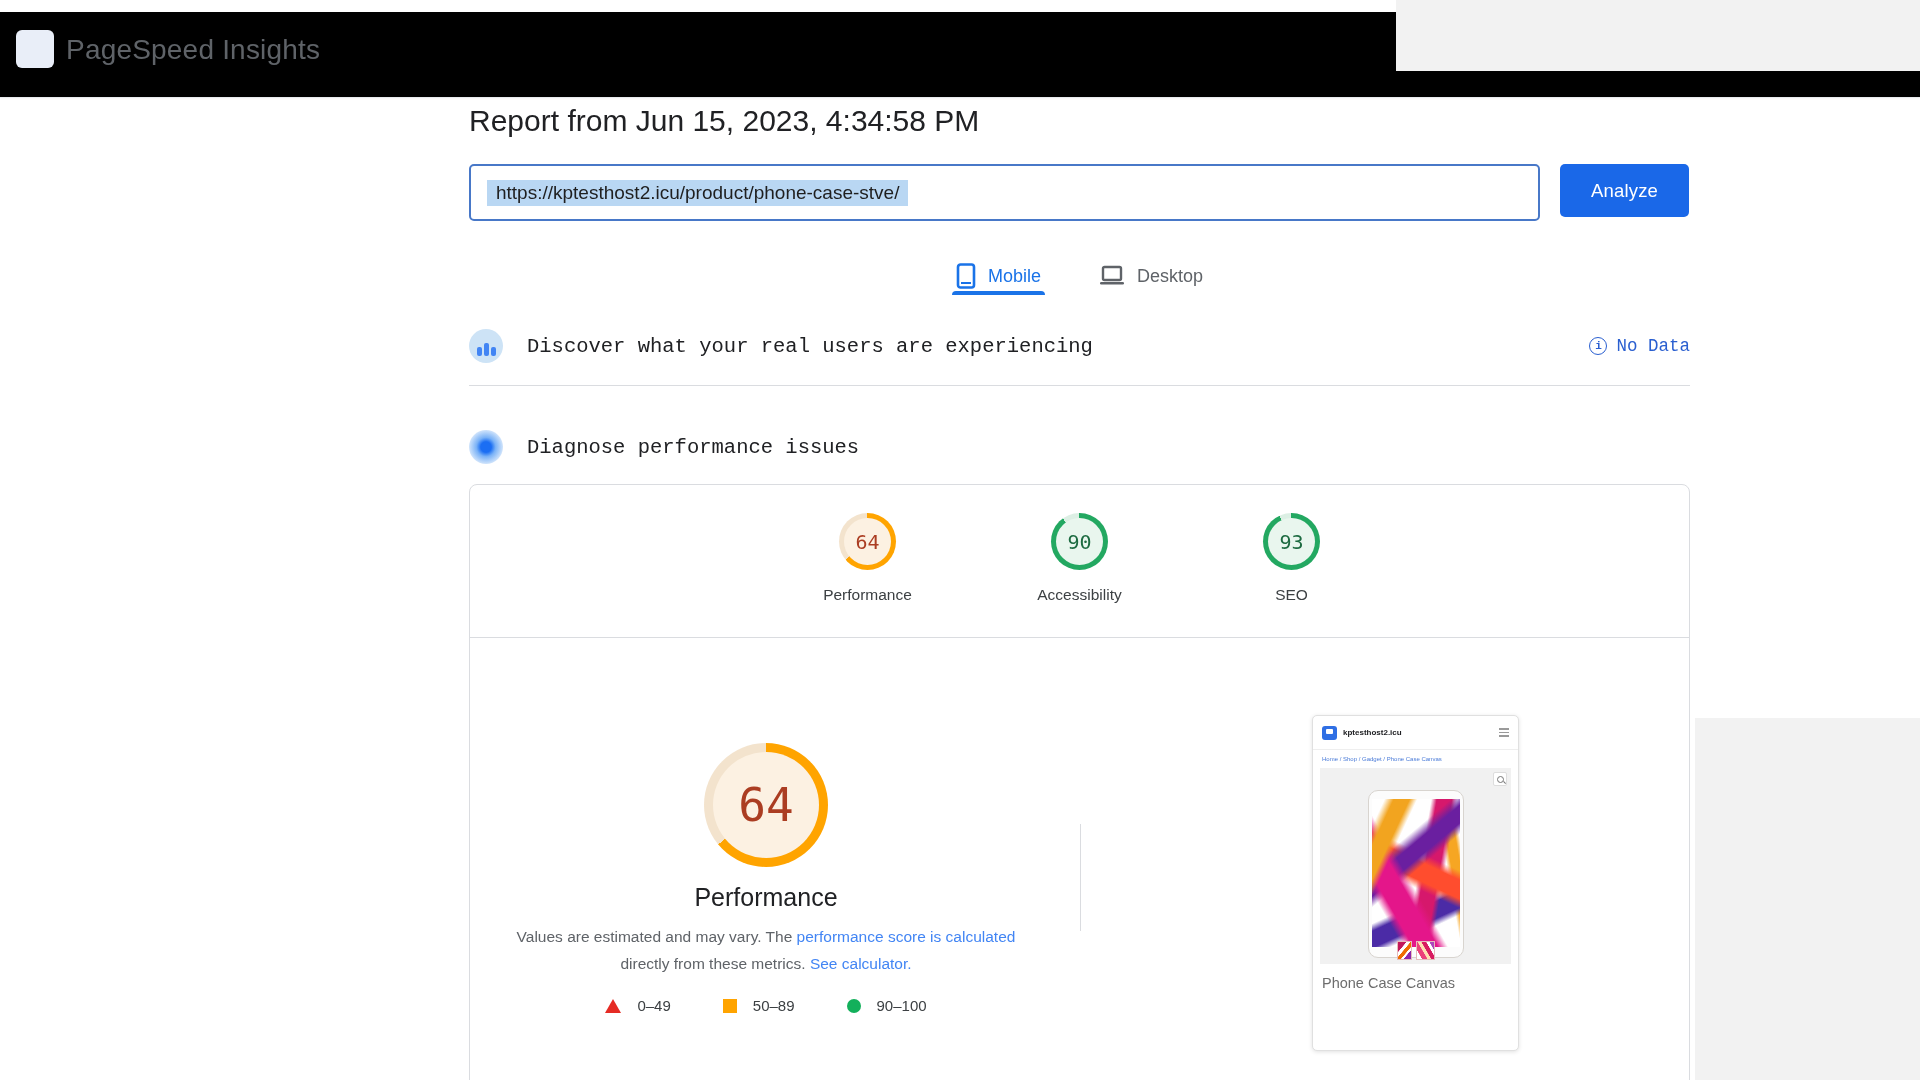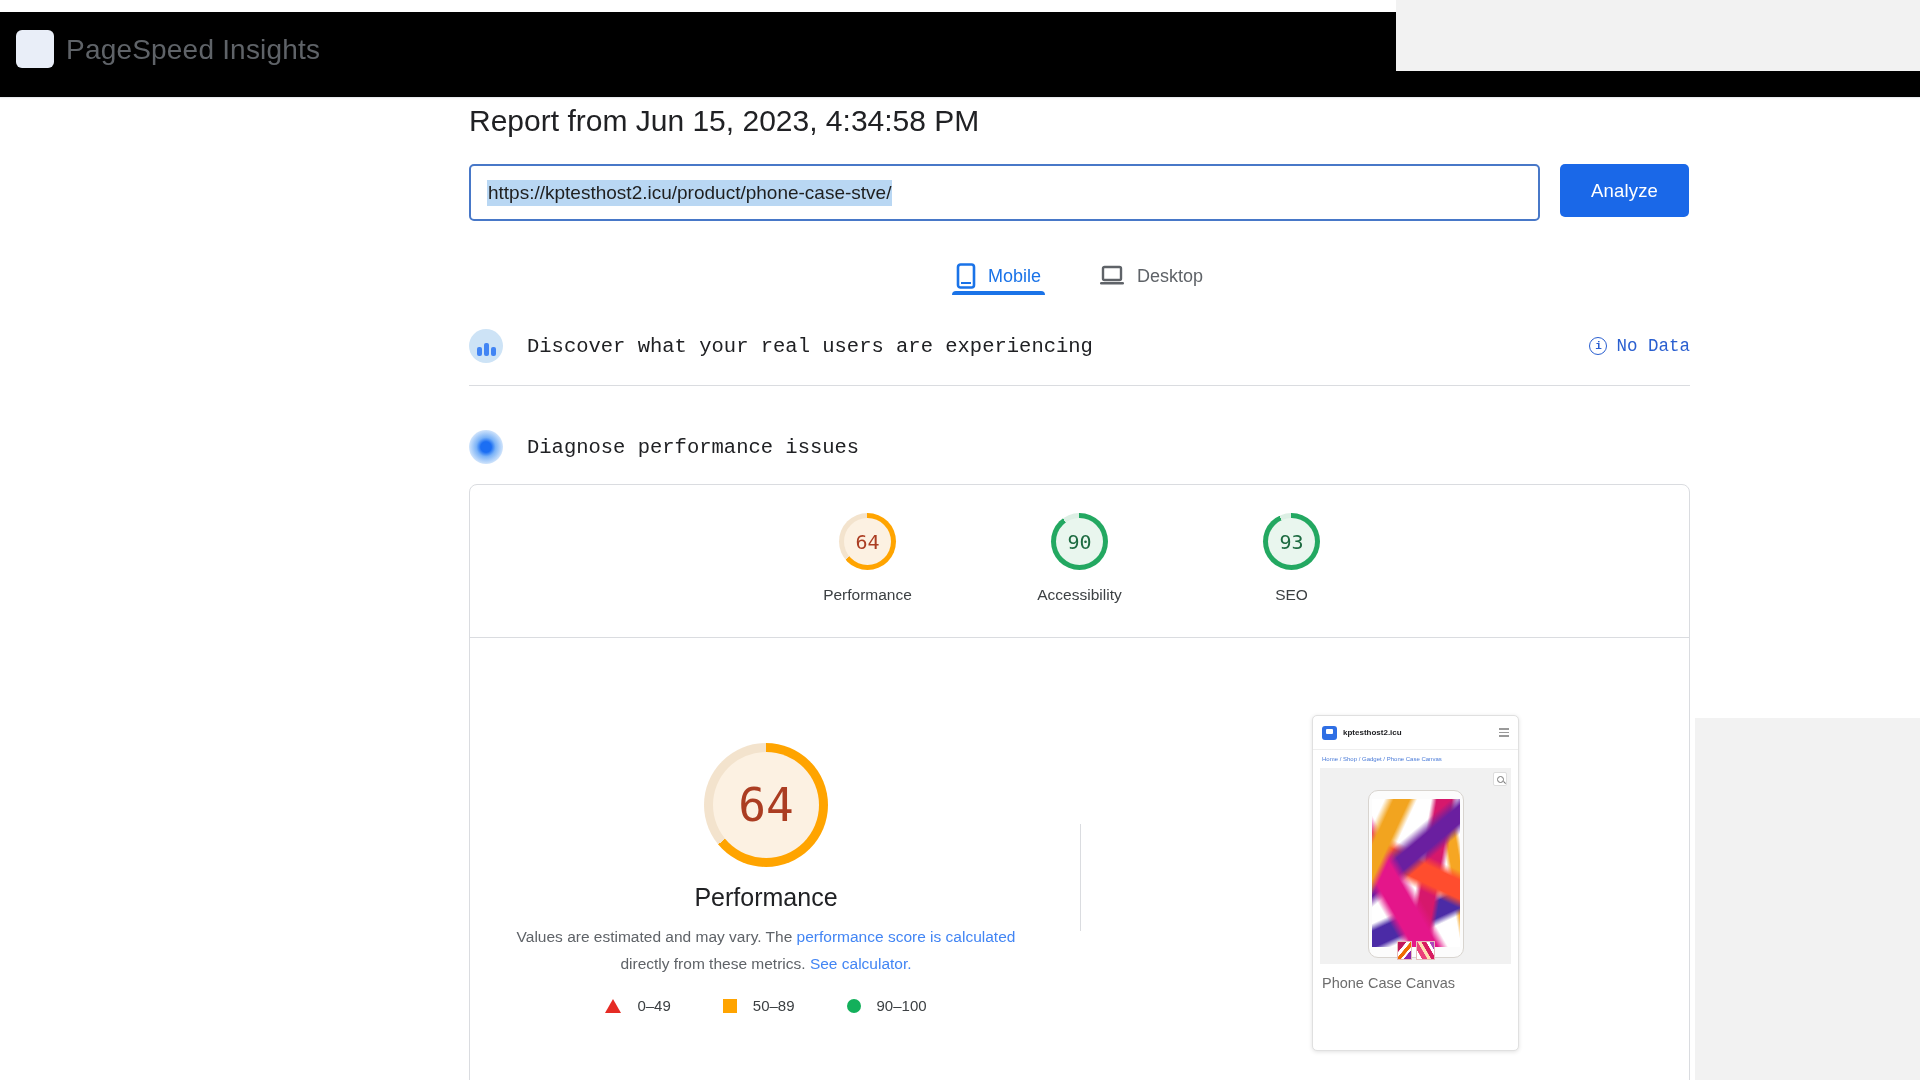--- a/index.html
+++ b/index.html
@@ -16,21 +16,21 @@
 
   
   .content { position:absolute; left:469px; top:86px; width:1221px; }
 
   .report-title { margin-top:18px; font-size:30px; font-weight:400; color:#202124; }
 
   .url-row { position:relative; margin-top:26px; height:57px; }
   .url-input { position:absolute; left:0; top:0; width:1071px; height:57px; border:2px solid #4878c8;
                border-radius:5px; background:#fff; display:flex; align-items:center; padding:0 16px;
                font-size:19px; color:#1f1f1f; }
-  .url-selected { background:#b9d7f3; padding:2px 1px; white-space:nowrap; }
+  .url-selected { background:#b9d7f3; padding:2px 9px; white-space:nowrap; }
   .analyze-btn { position:absolute; left:1091px; top:0; width:129px; height:53px; background:#1a68e8;
                  color:#fff; border:none; border-radius:5px; font-size:18.5px; font-family:"Liberation Sans",sans-serif;
                  cursor:pointer; letter-spacing:.2px; }
 
   
   .tabs { margin-top:42px; display:flex; justify-content:center; gap:58px; }
   .tab { display:flex; align-items:center; gap:12px; font-size:18px; font-weight:500; color:#5f6368;
          padding-bottom:6px; position:relative; cursor:pointer; }
   .tab.active { color:#1a73e8; }
   .tab.active::after { content:""; position:absolute; left:-4px; right:-4px; bottom:0; height:4px;

